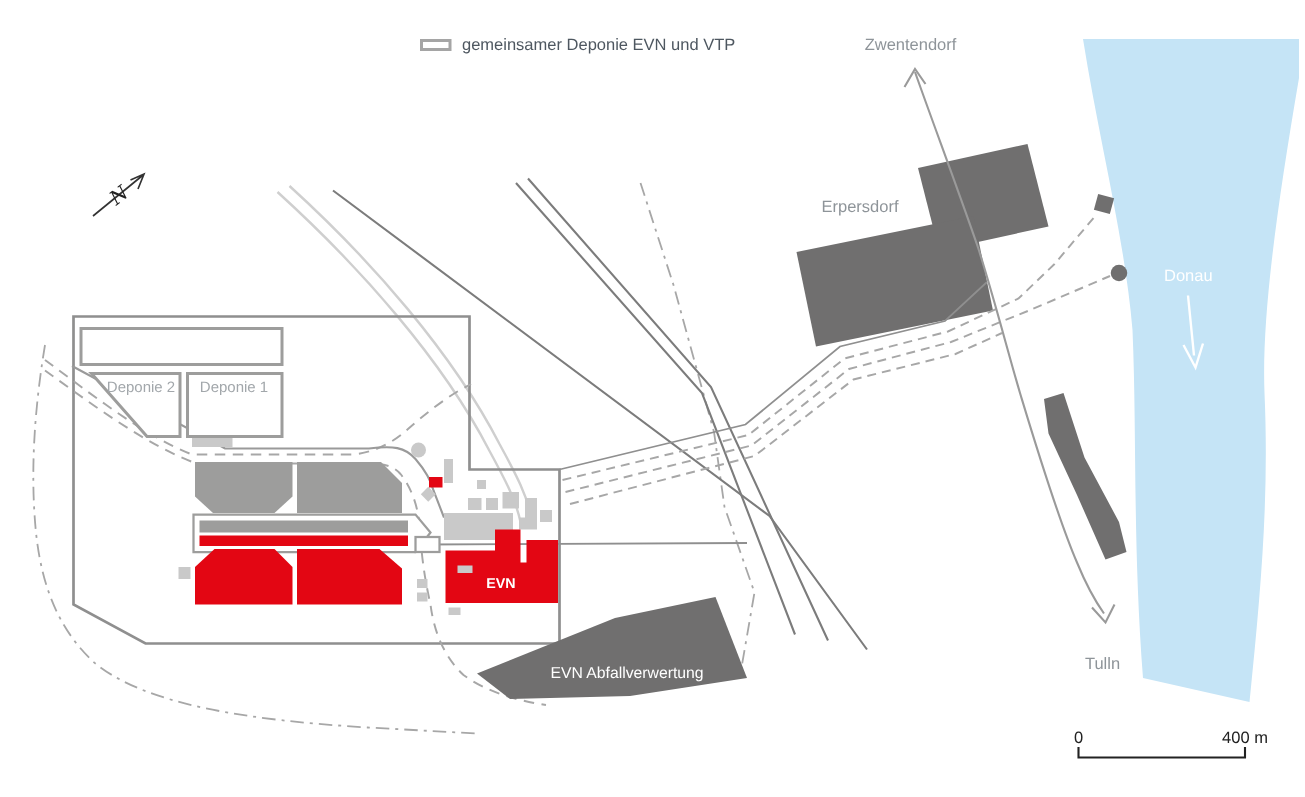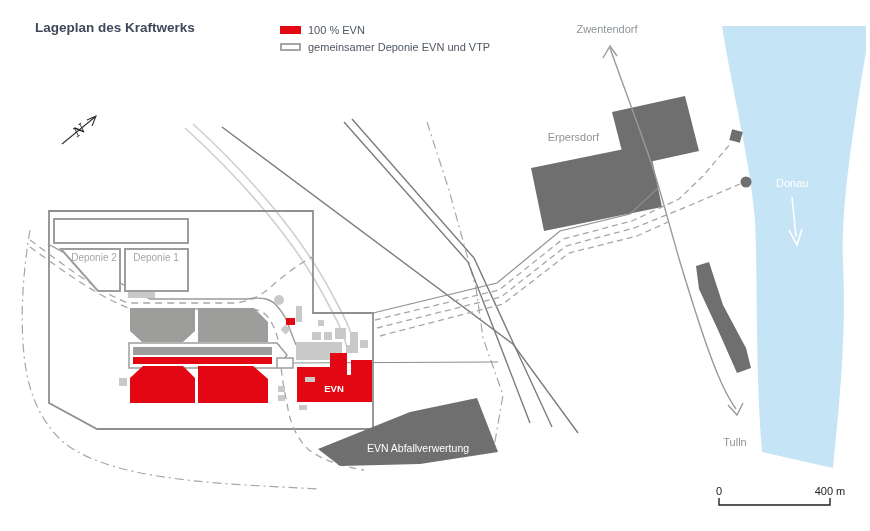--- a/index.html
+++ b/index.html
@@ -140,25 +140,20 @@
     <text class="deponie" x="94" y="261" text-anchor="middle">Deponie 2</text>
     <text class="deponie" x="156" y="261" text-anchor="middle">Deponie 1</text>
 
     <g>
       <path class="s-scale" d="M719,498 L719,505 L830,505 L830,498"></path>
       <text class="scale" x="719" y="495" text-anchor="middle">0</text>
       <text class="scale" x="830" y="495" text-anchor="middle">400 m</text>
     </g>
   </svg>
 
-  <div id="title">Lageplan des Kraftwerks</div>
 
   <div id="legend">
-    <div class="lg-row">
-      <span class="lg-swatch red-fill"></span>
-      <span class="lg-label">100 % EVN</span>
-    </div>
     <div class="lg-row">
       <span class="lg-swatch outline"></span>
       <span class="lg-label">gemeinsamer Deponie EVN und VTP</span>
     </div>
   </div>
 </div>
 
 </body></html>

